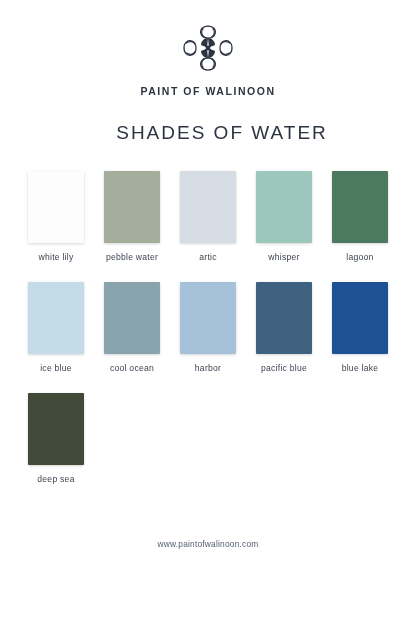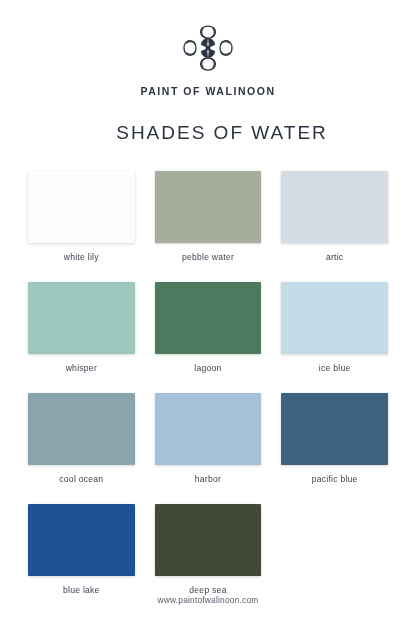--- a/index.html
+++ b/index.html
@@ -55,21 +55,21 @@
     text-align: center;
     white-space: nowrap;
     margin-left: 28px;
   }
 
   
   .palette {
     margin-top: 27px;
     width: 360px;
     display: grid;
-    grid-template-columns: repeat(3, 1fr);
+    grid-template-columns: repeat(5, 1fr);
     column-gap: 21px;
     row-gap: 13px;
     gap: 20px;
   }
   .swatch-cell {
     display: flex;
     flex-direction: column;
     align-items: center;
   }
   .swatch-chip {
@@ -83,21 +83,21 @@
     font-size: 8.6px;
     color: #3c4450;
     letter-spacing: 0.25px;
     text-align: center;
     white-space: nowrap;
   }
 
   
   .footer {
     margin-top: auto;
-    margin-bottom: 4px;
+    margin-bottom: 29px;
     font-size: 8.4px;
     letter-spacing: 0.2px;
     color: #55606d;
     text-align: center;
   }
 </style>
 </head>
 <body>
 
 <div class="page">

